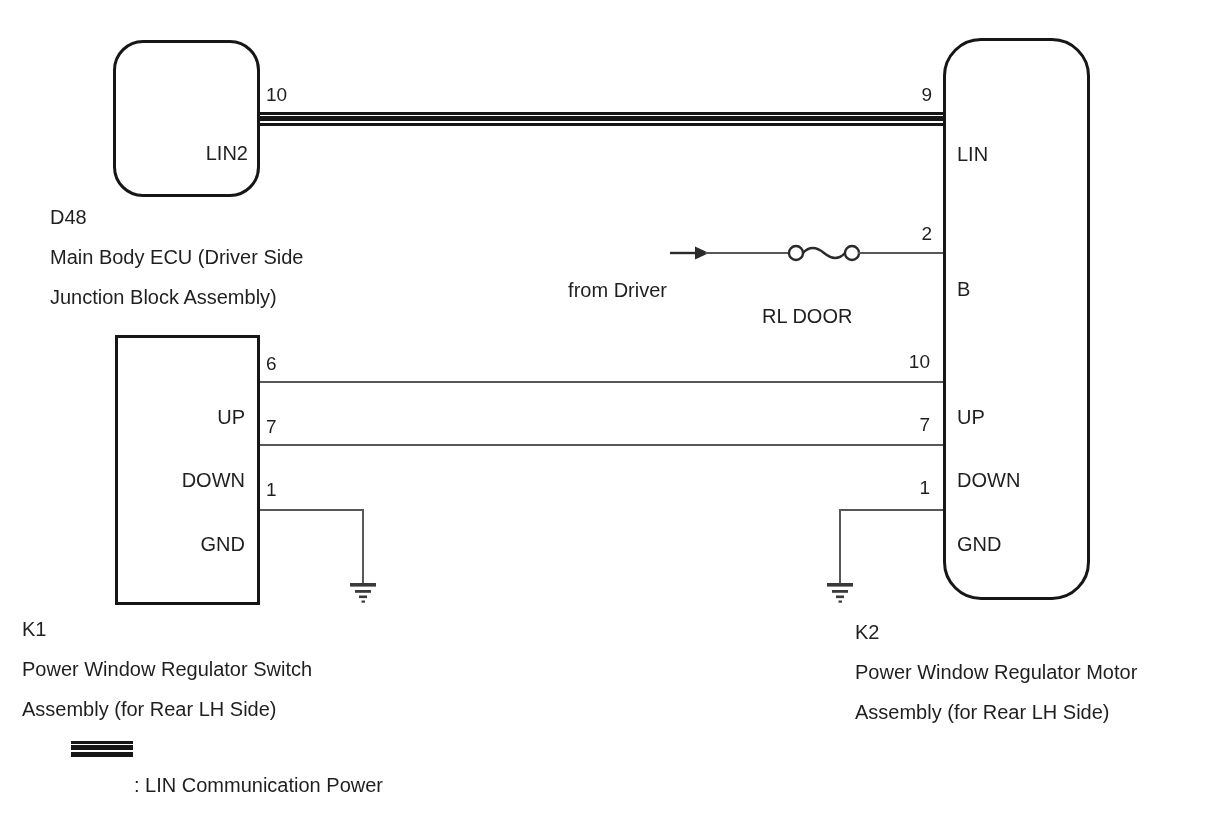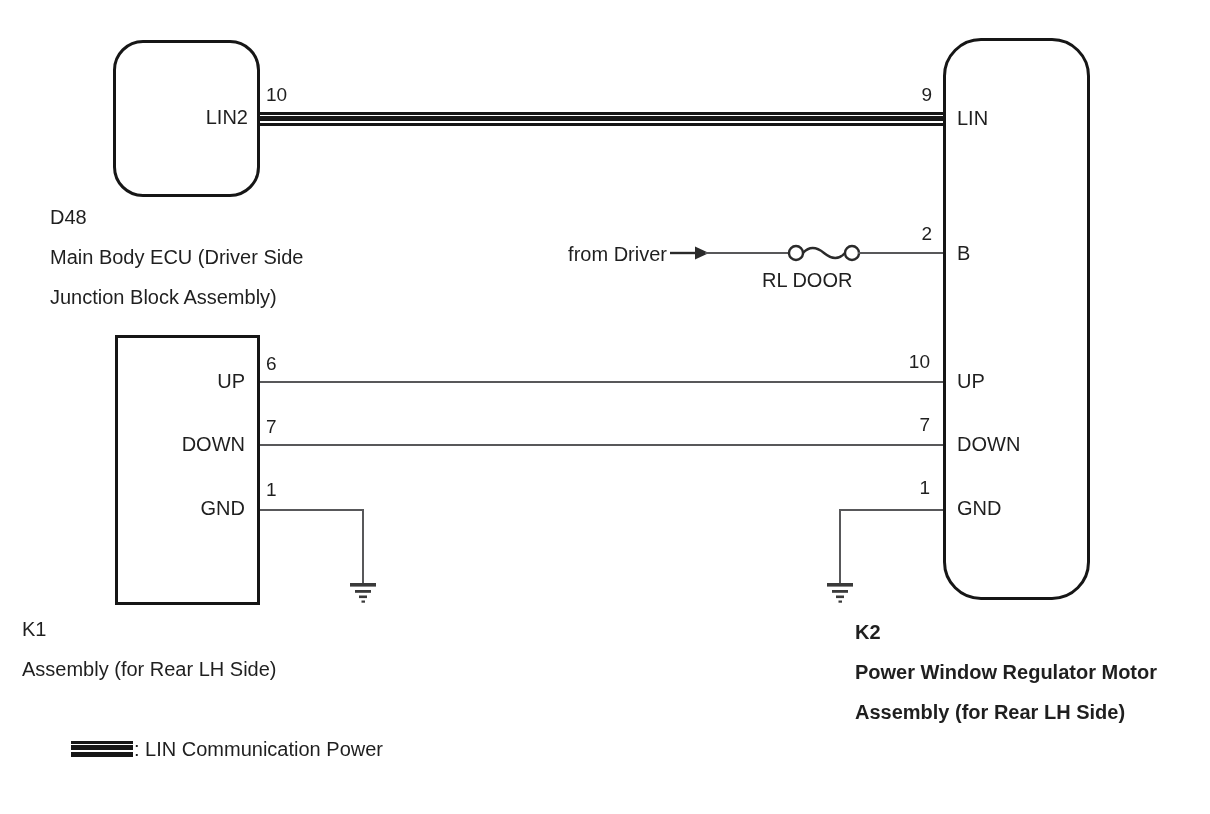--- a/index.html
+++ b/index.html
@@ -14,20 +14,21 @@
     background: #ffffff;
     font-family: "Liberation Sans", sans-serif;
     color: #1f1f1f;
     overflow: hidden;
   }
   .abs { position: absolute; }
   .txt {
     font-size: 20px;
     line-height: 22px;
     white-space: nowrap;
+    margin-top: 36px;
   }
   .pin-num {
     font-size: 19px;
     line-height: 21px;
     white-space: nowrap;
   }
   .right { text-align: right; }
   .center { text-align: left; }
 
   .comp-box {
@@ -134,24 +135,25 @@
   <div class="wire-v" style="left:839px; top:509px; height:74px;"></div>
   <svg class="abs" style="left:825px; top:583px;" width="30" height="22" viewBox="0 0 30 22">
     <rect x="2" y="0" width="26" height="3.6" fill="#3a3a3a"></rect>
     <rect x="7" y="7" width="16" height="2.8" fill="#3a3a3a"></rect>
     <rect x="11" y="12.5" width="8" height="2.6" fill="#3a3a3a"></rect>
     <rect x="13.5" y="17.5" width="3.5" height="2.2" fill="#3a3a3a"></rect>
   </svg>
 
   <div class="abs" style="left:10px; top:603px;">
     <p class="caption-line">K1</p>
+    <p class="caption-line">Power Window Regulator Switch</p>
     <p class="caption-line">Assembly (for Rear LH Side)</p>
   </div>
 
-  <div class="abs" style="left:843px; top:606px;font-weight:bold;">
+  <div class="abs" style="left:843px; top:606px;">
     <p class="caption-line">K2</p>
     <p class="caption-line">Power Window Regulator Motor</p>
     <p class="caption-line">Assembly (for Rear LH Side)</p>
   </div>
 
   <div class="lin-band" style="left:71px; top:741px; width:62px; height:16px;"></div>
   <div class="abs txt" style="left:134px; top:738px;">: LIN Communication Power</div>
 
 </div>
 

